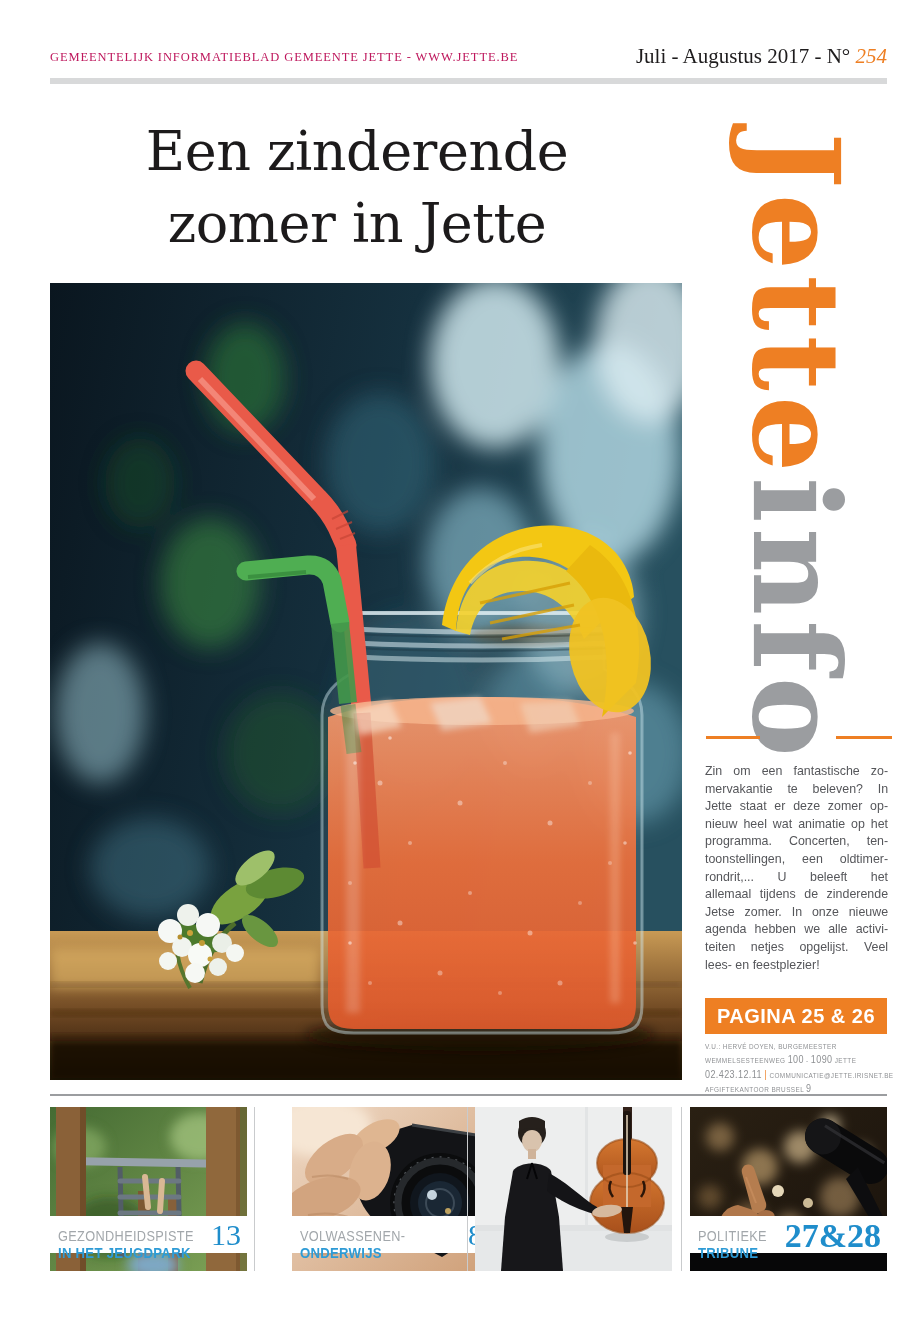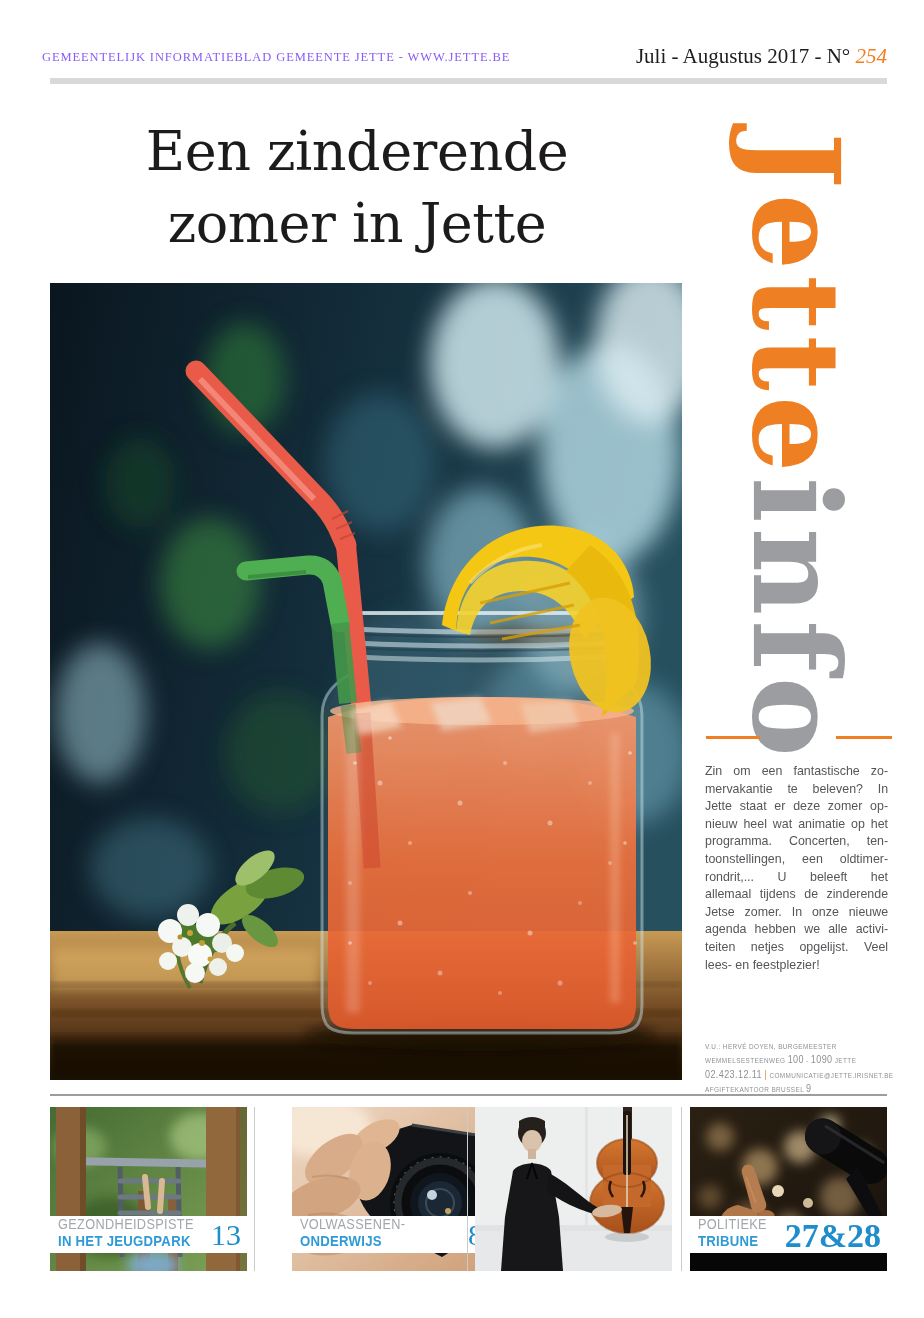--- a/index.html
+++ b/index.html
@@ -1,20 +1,20 @@
 <!DOCTYPE html>
 <html><head>
 <meta charset="utf-8">
 <style>
   html,body{margin:0;padding:0;background:#ffffff;}
   .page{position:relative;width:924px;height:1318px;background:#ffffff;overflow:hidden;
         font-family:"Liberation Sans",sans-serif;}
   
-  .masthead-left{position:absolute;left:42px;top:50px;font-family:"Liberation Serif",serif;
-        font-size:12.5px;letter-spacing:.9px;color:#8b5cf6;white-space:nowrap;}
+  .masthead-left{position:absolute;left:50px;top:50px;font-family:"Liberation Serif",serif;
+        font-size:12.5px;letter-spacing:.9px;color:#be185d;white-space:nowrap;}
   .issue-line{position:absolute;right:37px;top:44px;font-family:"Liberation Serif",serif;
         font-size:21px;color:#1e1c1d;white-space:nowrap;}
   .issue-num{color:#ee7f23;font-style:italic;}
   .header-bar{position:absolute;left:50px;top:78px;width:837px;height:6px;background:#d8d9da;}
   
   .cover-title{position:absolute;left:50px;top:116px;width:614px;text-align:center;
         font-family:"DejaVu Serif",serif;font-weight:normal;font-size:54px;line-height:72px;
         color:#1c1a1b;letter-spacing:-.5px;}
   
   .logo-svg{position:absolute;left:690px;top:116px;}
@@ -39,21 +39,21 @@
   .c-num{font-size:11px;}
   .c-sep{color:#ee7f23;font-size:10px;margin:0 3px;}
   
   .strip-rule{position:absolute;left:50px;top:1094px;width:837px;height:2px;background:#9b9da0;}
   .tile{position:absolute;top:1107px;width:197px;height:164px;}
   .tile svg{display:block;}
   .t1{left:50px;} .t2{left:262px;margin-left:30px;} .t3{left:475px;} .t4{left:690px;}
   .vdiv{position:absolute;top:1107px;width:1px;height:164px;background:#c9cbcd;}
   .d1{left:254px;} .d2{left:467px;} .d3{left:681px;}
   .band{position:absolute;left:0;right:0;top:109px;height:37px;background:#ffffff;
-        box-sizing:border-box;padding:0 0 0 8px;}
+        box-sizing:border-box;padding:12px 0 0 8px;}
   .cap-lines{width:176px;transform:scaleX(.85);transform-origin:0 0;}
   .cap-topic{font-size:15px;line-height:15px;color:#a2a7ab;letter-spacing:.4px;white-space:nowrap;}
   .cap-title{font-size:15.5px;line-height:16px;font-weight:bold;color:#2e9bd6;
         letter-spacing:.3px;margin-top:2px;white-space:nowrap;}
   .cap-page{position:absolute;right:6px;bottom:3px;font-family:"Liberation Serif",serif;
         font-size:30px;line-height:30px;color:#1f8dcb;}
   .t4 .cap-page{font-size:34px;line-height:28px;font-weight:bold;}
 </style>
 </head>
 <body>
@@ -235,20 +235,21 @@
     <div class="intro-line">programma. Concerten, ten-</div>
     <div class="intro-line">toonstellingen, een oldtimer-</div>
     <div class="intro-line">rondrit,... U beleeft het</div>
     <div class="intro-line">allemaal tijdens de zinderende</div>
     <div class="intro-line">Jetse zomer. In onze nieuwe</div>
     <div class="intro-line">agenda hebben we alle activi-</div>
     <div class="intro-line">teiten netjes opgelijst. Veel</div>
     <div class="intro-line last">lees- en feestplezier!</div>
   </div>
 
+  <div class="page-banner">PAGINA 25 &amp; 26</div>
 
   <div class="colophon">
     <div class="c-line">V.U.: HERVÉ DOYEN, BURGEMEESTER</div>
     <div class="c-line"><span>WEMMELSESTEENWEG </span><span class="c-num">100</span><span> - </span><span class="c-num">1090</span><span> JETTE</span></div>
     <div class="c-line"><span class="c-num">02.423.12.11</span><span class="c-sep">|</span><span>COMMUNICATIE@JETTE.IRISNET.BE</span></div>
     <div class="c-line"><span>AFGIFTEKANTOOR BRUSSEL </span><span class="c-num">9</span></div>
   </div>
 
   <div class="strip-rule"></div>
 

